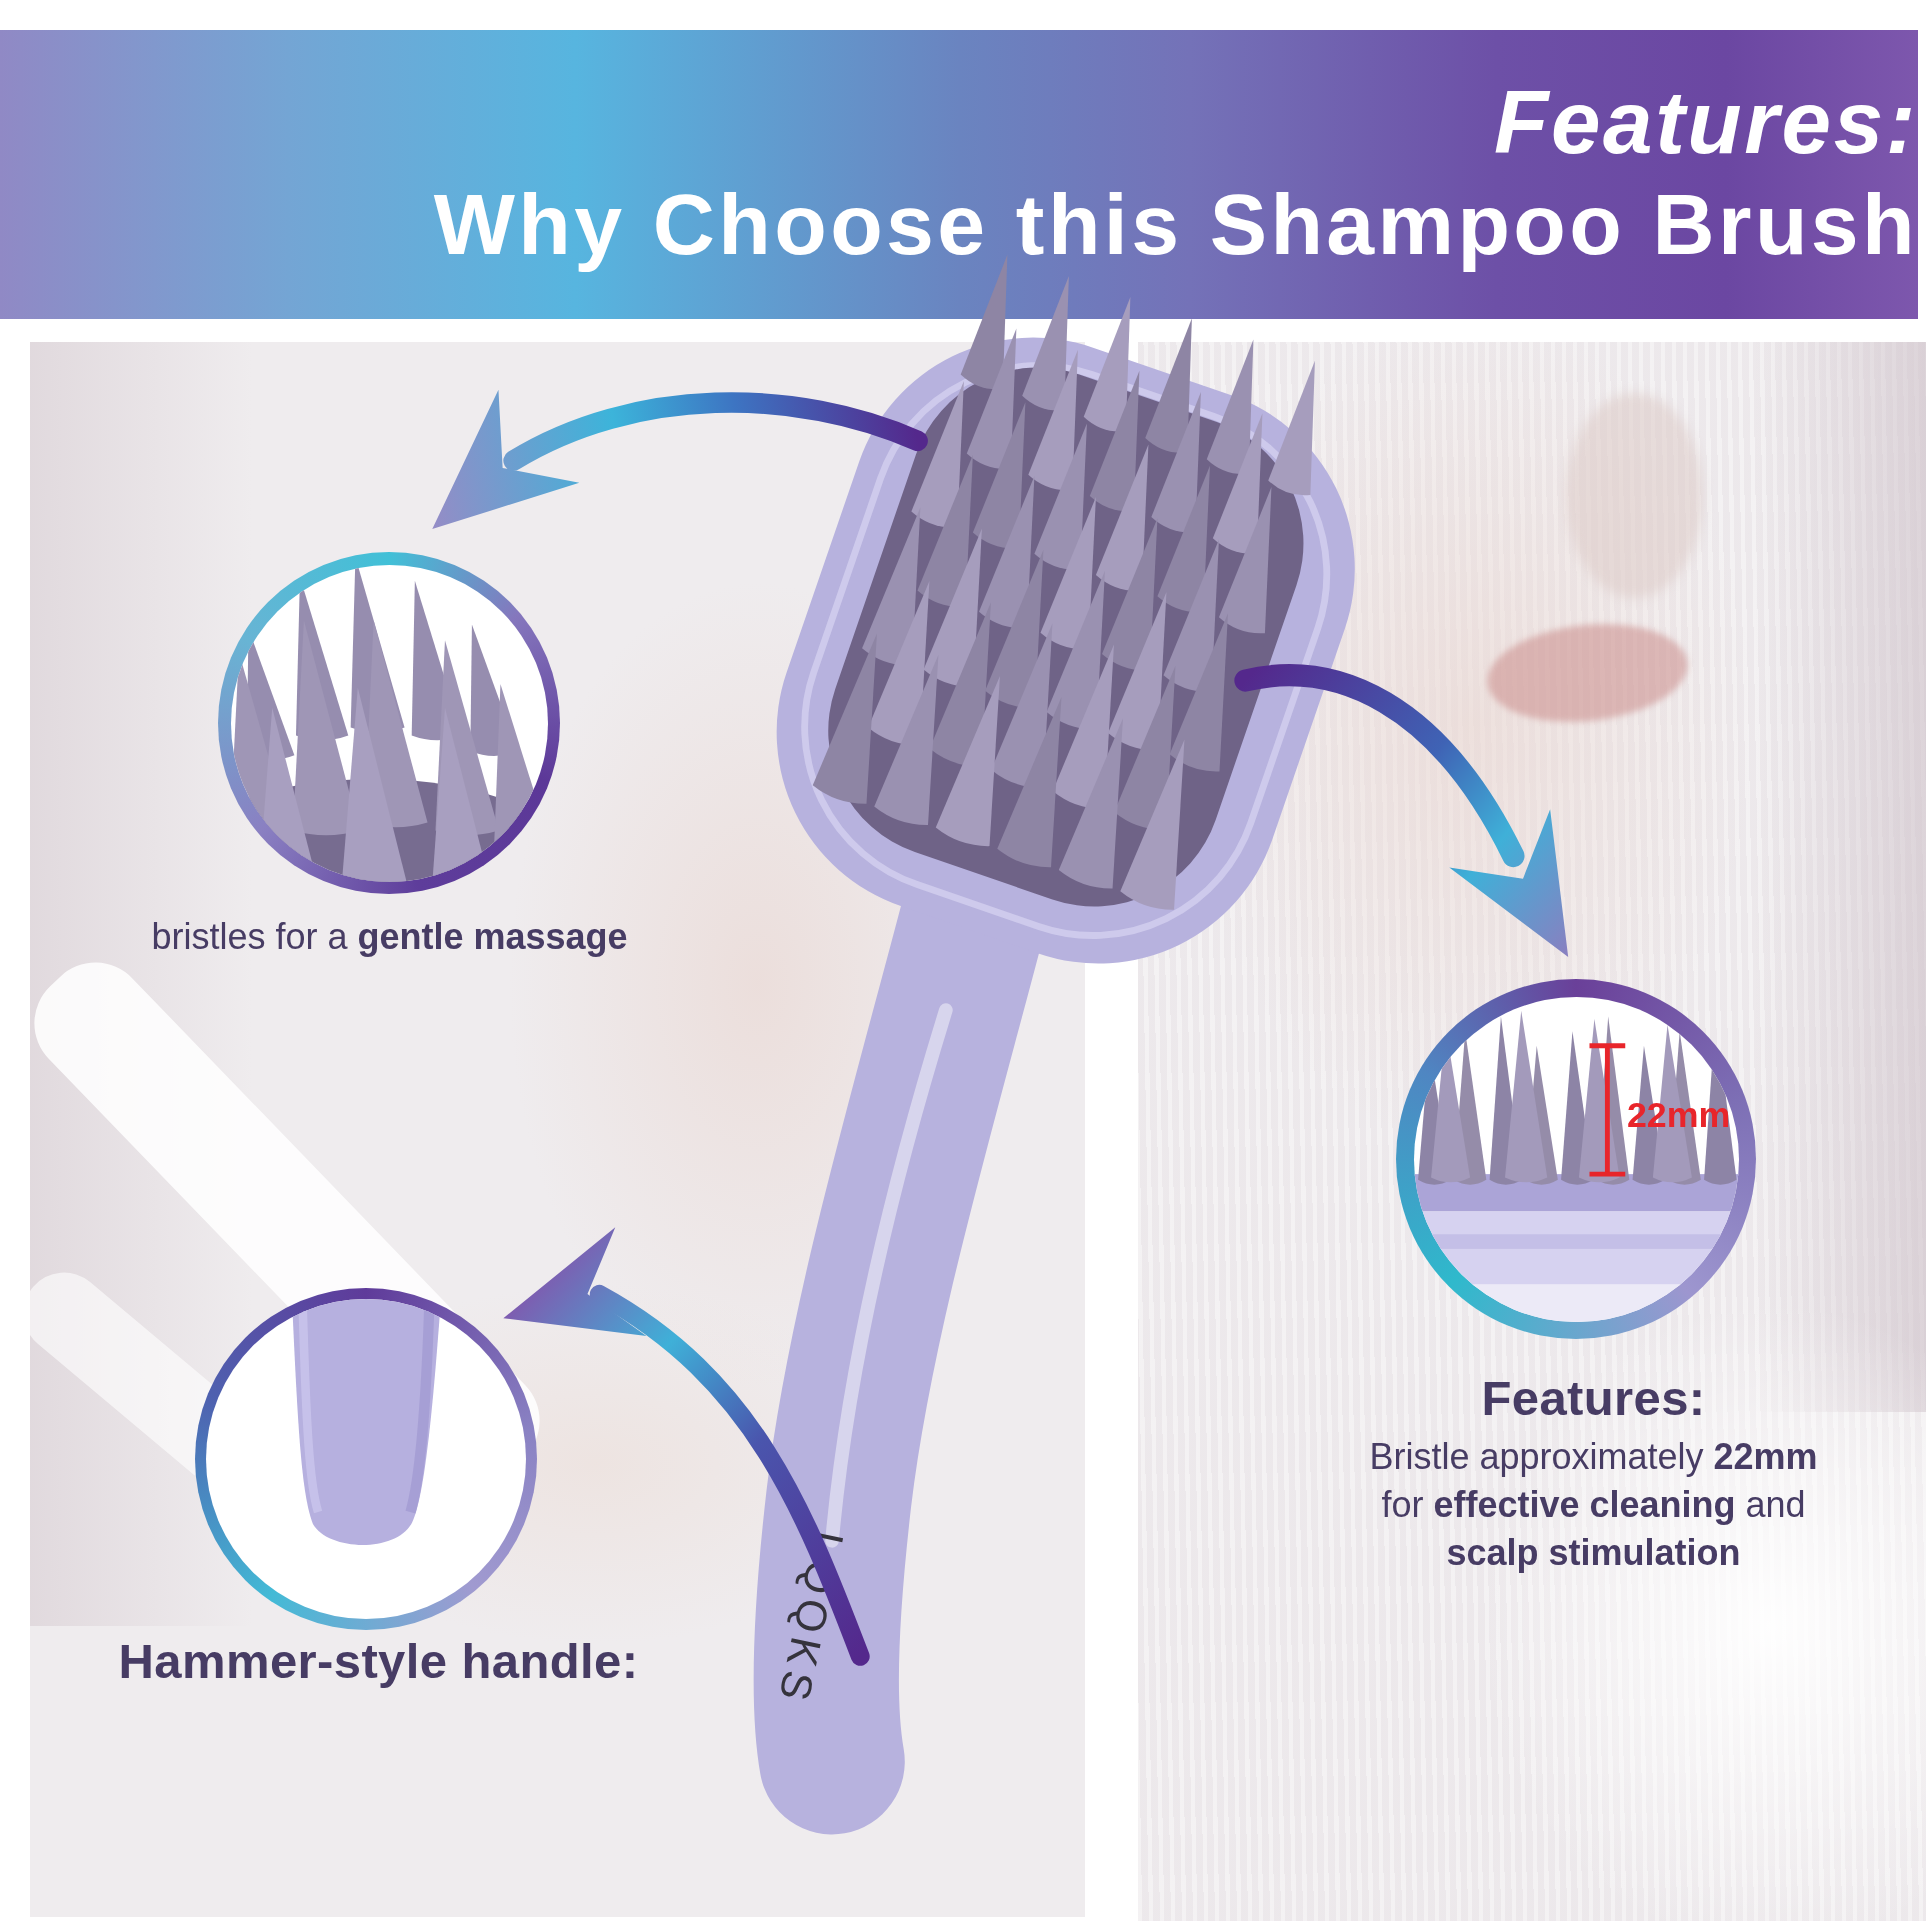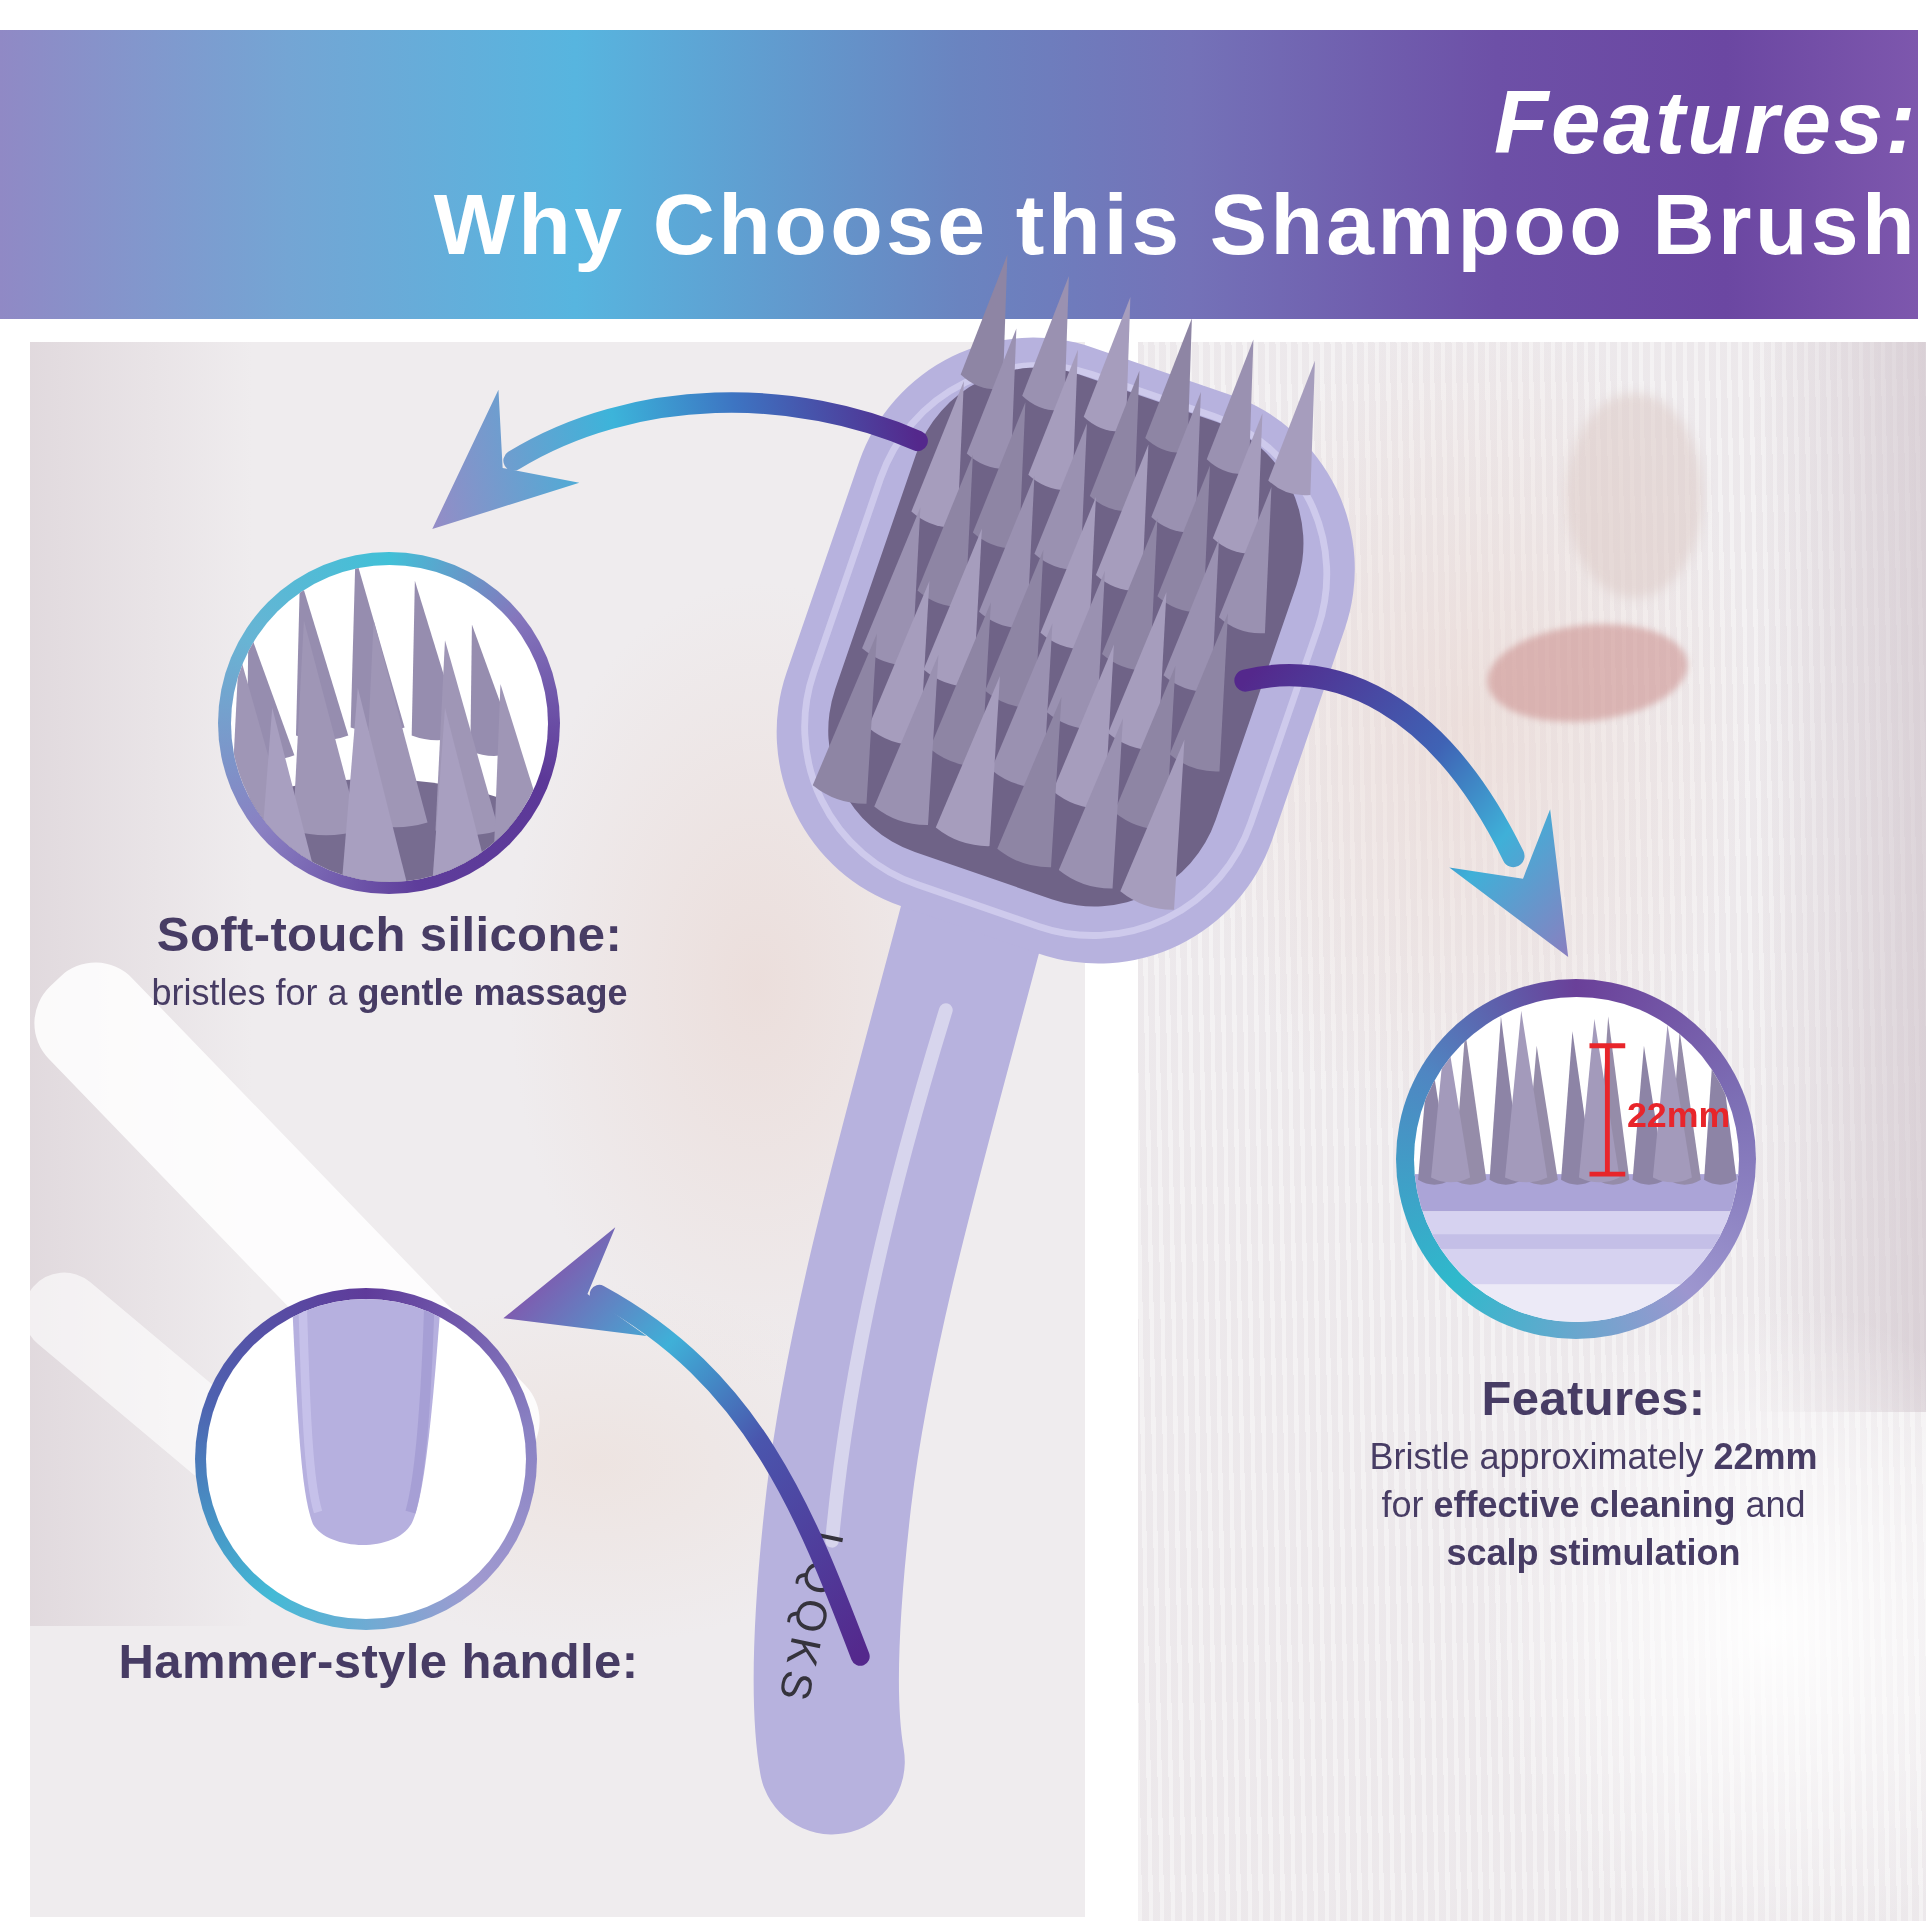--- a/index.html
+++ b/index.html
@@ -249,21 +249,20 @@
       <svg viewBox="-187 -187 374 374">
         <path d="M -88 -220 C -80 -40 -76 40 -62 76 C -44 108 36 110 54 74 C 70 40 80 -80 90 -220 Z" fill="#b6b0df"></path>
         <path d="M 74 -180 C 70 -60 64 20 52 62" fill="none" stroke="#a29bd2" stroke-width="12" opacity="0.8"></path>
         <path d="M -74 -180 C -70 -40 -66 30 -56 62" fill="none" stroke="#cac5ec" stroke-width="10" opacity="0.8"></path>
       </svg>
     </div>
   </div>
 </div>
 
 <div class="abs feature f1">
-  <h3>Soft-touch silicone:</h3>
   <p><span>bristles for a </span><span class="b">gentle massage</span></p>
 </div>
 <div class="abs feature f2">
   <h3>Features:</h3>
   <p><span>Bristle approximately </span><span class="b">22mm</span><span> for </span><span class="b">effective cleaning</span><span> and </span><span class="b">scalp stimulation</span></p>
 </div>
 <div class="abs feature f3">
   <h3>Hammer-style handle:</h3>
 </div>
 

